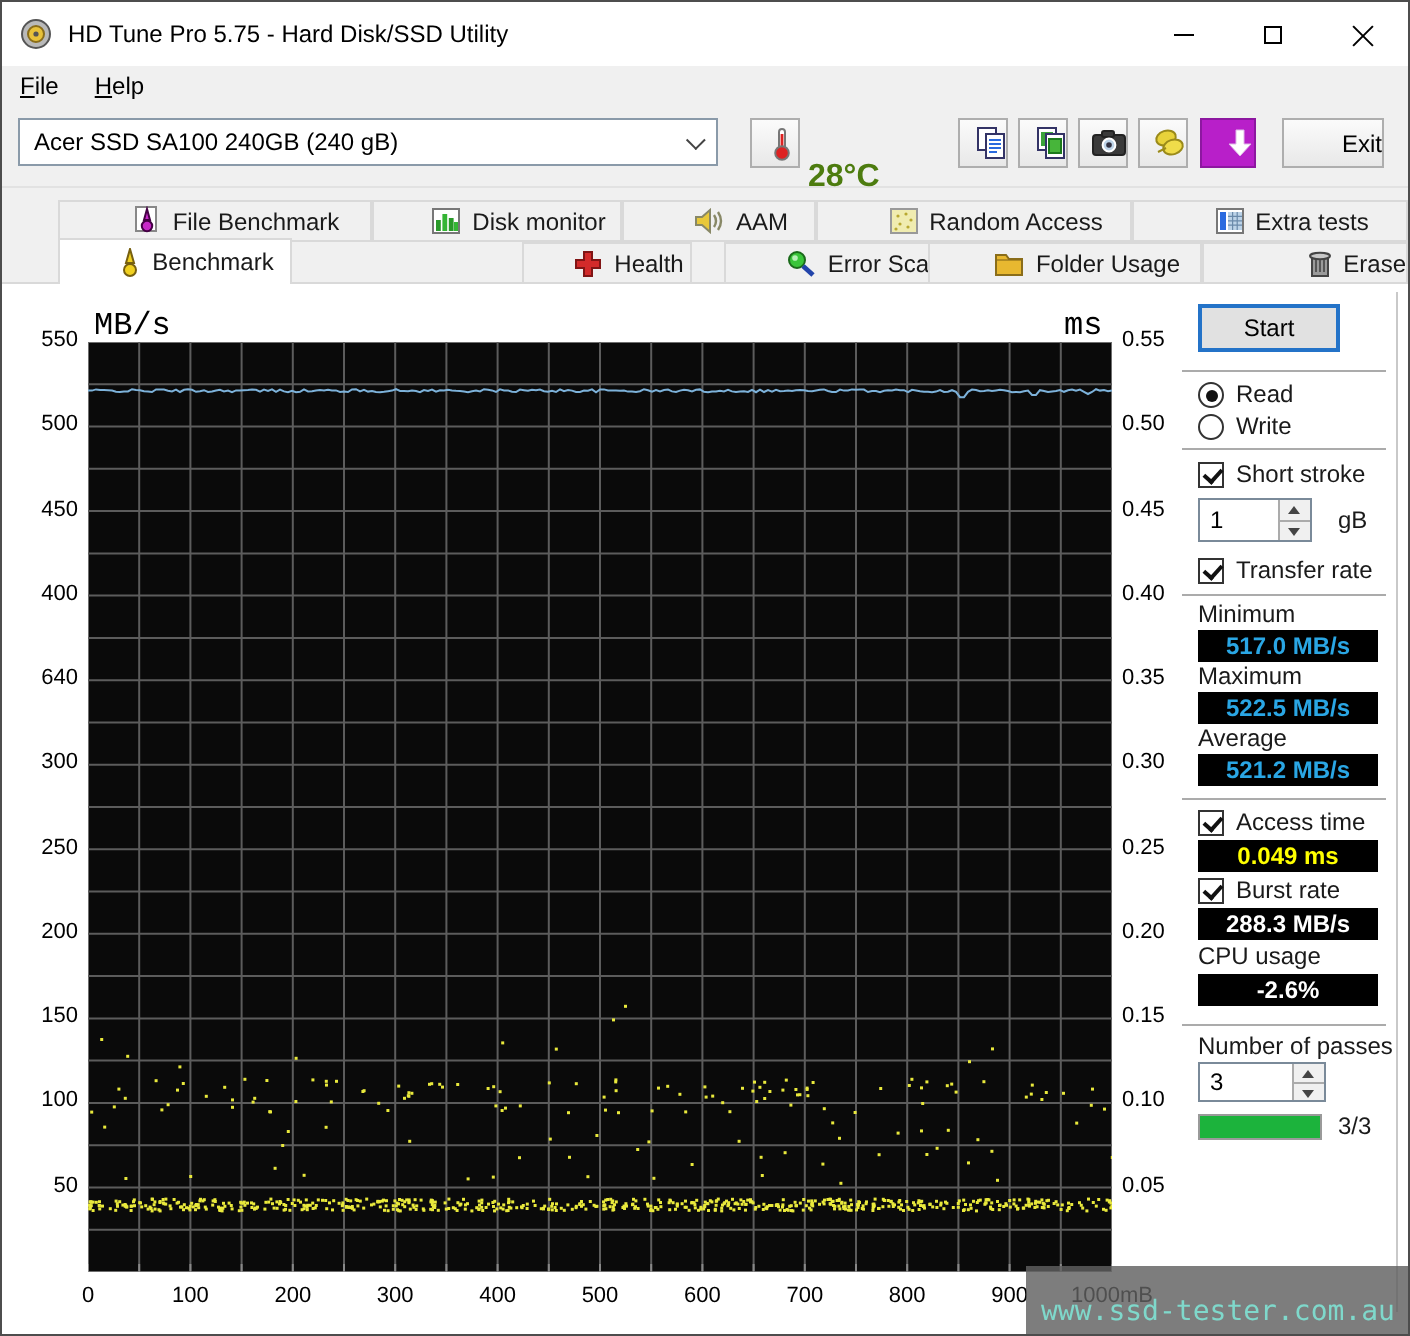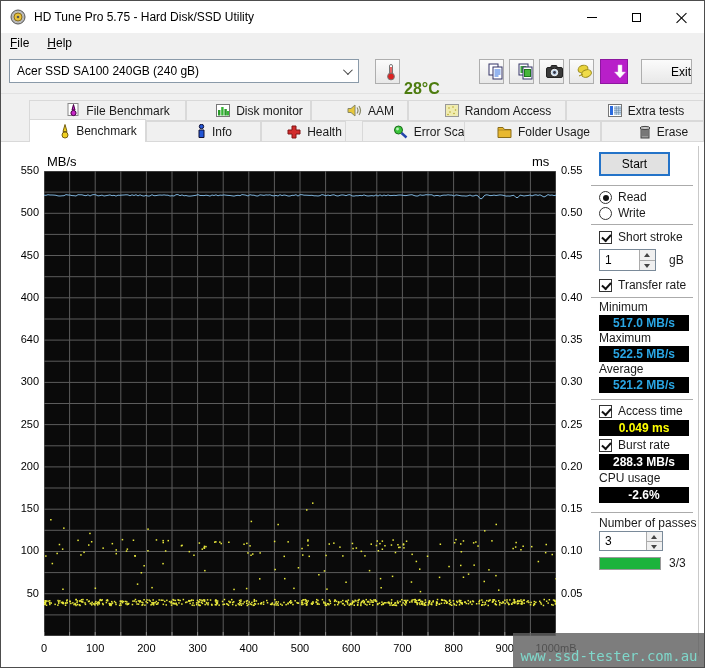--- a/index.html
+++ b/index.html
@@ -29,21 +29,21 @@
   .dl-btn{background:#b81fc9 !important;border:1px solid #8d17a0 !important;}
   
   .tabstrip{position:absolute;left:0;width:100%;}
   .tabs-row1{top:99px;height:21px;} .tabs-row2{top:120px;height:21px;}
   .tab{position:absolute;top:0;height:21px;background:#f0f0f0;border:1px solid #d9d9d9;display:flex;align-items:center;justify-content:center;gap:6px;font-size:12px;color:#1a1a1a;padding-left:22px;}
   .tab.active{top:-2px;height:23px;background:#fff;border-bottom:none;z-index:3;}
   .tab .ticon{display:flex;align-items:center;}
   .content-pane{position:absolute;left:0;top:140px;width:705px;height:528px;background:#fff;border-top:1px solid #d9d9d9;}
   
   #plot{position:absolute;left:43px;top:170px;}
-  .axis-label{position:absolute;font-size:13px;color:#000;}
+  .axis-label{position:absolute;font-size:16px;color:#000;font-family:Liberation Mono, monospace;}
   .ytick-l{position:absolute;width:32px;text-align:right;font-size:11px;color:#000;}
   .ytick-r{position:absolute;text-align:center;font-size:11px;color:#000;}
   .xtick{position:absolute;font-size:11px;color:#000;text-align:center;}
   
   .pdiv{position:absolute;left:590px;width:102px;height:1px;background:#ababab;}
   .vline{position:absolute;left:697px;top:145px;width:1px;height:510px;background:#c9c9c9;}
   .start-btn{position:absolute;left:598px;top:151px;width:71px;height:24px;background:#e1e1e1;border:2px solid #2473c8;font-size:12px;color:#000;display:flex;align-items:center;justify-content:center;}
   .plabel{position:absolute;font-size:12px;color:#1a1a1a;white-space:nowrap;}
   .radio{position:absolute;width:13px;height:13px;border:1px solid #333;border-radius:50%;background:#fff;}
   .radio.on::after{content:"";position:absolute;left:2.5px;top:2.5px;width:6px;height:6px;border-radius:50%;background:#111;}
@@ -208,29 +208,20 @@
   <div class="tabstrip tabs-row2" id="tabsRow2">
       <div class="tab active" style="left: 28px; width: 117px;">
         <span class="ticon">
           <svg width="10" height="15" viewBox="0 0 10 15">
             <path d="M5 0.5 L7 7.5 L3 7.5 Z" fill="#f0d020" stroke="#776010"></path>
             <circle cx="5" cy="11" r="3" fill="#f0d020" stroke="#776010"></circle>
           </svg>
         </span>
         <span>Benchmark</span>
       </div>
-      <div class="tab" style="left: 145px; width: 115px;">
-        <span class="ticon">
-          <svg width="9" height="15" viewBox="0 0 9 15">
-            <circle cx="4.5" cy="2.5" r="2.2" fill="#2255d5" stroke="#113"></circle>
-            <path d="M2 6h5v7.5H2z" fill="#2255d5" stroke="#113"></path>
-          </svg>
-        </span>
-        <span>Info</span>
-      </div>
       <div class="tab" style="left: 260px; width: 85px;">
         <span class="ticon">
           <svg width="14" height="14" viewBox="0 0 14 14">
             <path d="M5 1h4v4h4v4H9v4H5V9H1V5h4z" fill="#d22a2a" stroke="#801515"></path>
           </svg>
         </span>
         <span>Health</span>
       </div>
       <div class="tab" style="left: 361px; width: 118px;">
         <span class="ticon">
@@ -244,21 +235,21 @@
       </div>
       <div class="tab" style="left: 463px; width: 137px;">
         <span class="ticon">
           <svg width="15" height="13" viewBox="0 0 15 13">
             <path d="M1 2.5h5l1.5 2H14v8H1z" fill="#e8b830" stroke="#8a6d1a"></path>
             <path d="M1 5h13" stroke="#8a6d1a" stroke-width="0.6"></path>
           </svg>
         </span>
         <span>Folder Usage</span>
       </div>
-      <div class="tab" style="left: 600px; width: 103px;">
+      <div class="tab" style="left: 600px; width: 103px; justify-content: flex-end;">
         <span class="ticon">
           <svg width="12" height="14" viewBox="0 0 12 14">
             <rect x="2" y="3" width="8" height="10" fill="#9a9a9a" stroke="#444"></rect>
             <ellipse cx="6" cy="3" rx="5" ry="1.6" fill="#c8c8c8" stroke="#444"></ellipse>
             <path d="M4 5v6M6 5v6M8 5v6" stroke="#555"></path>
           </svg>
         </span>
         <span>Erase</span>
       </div>
     </div>

